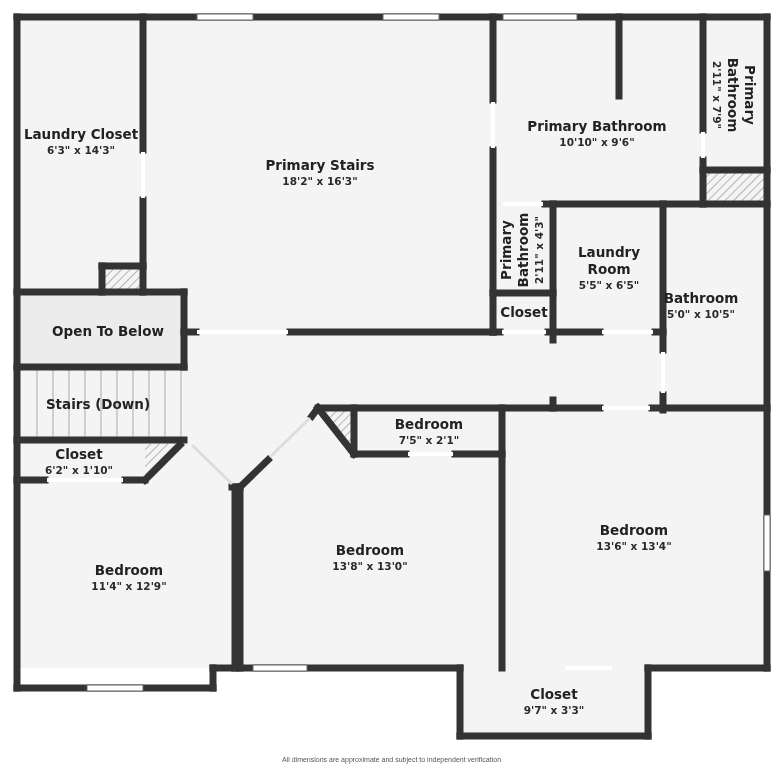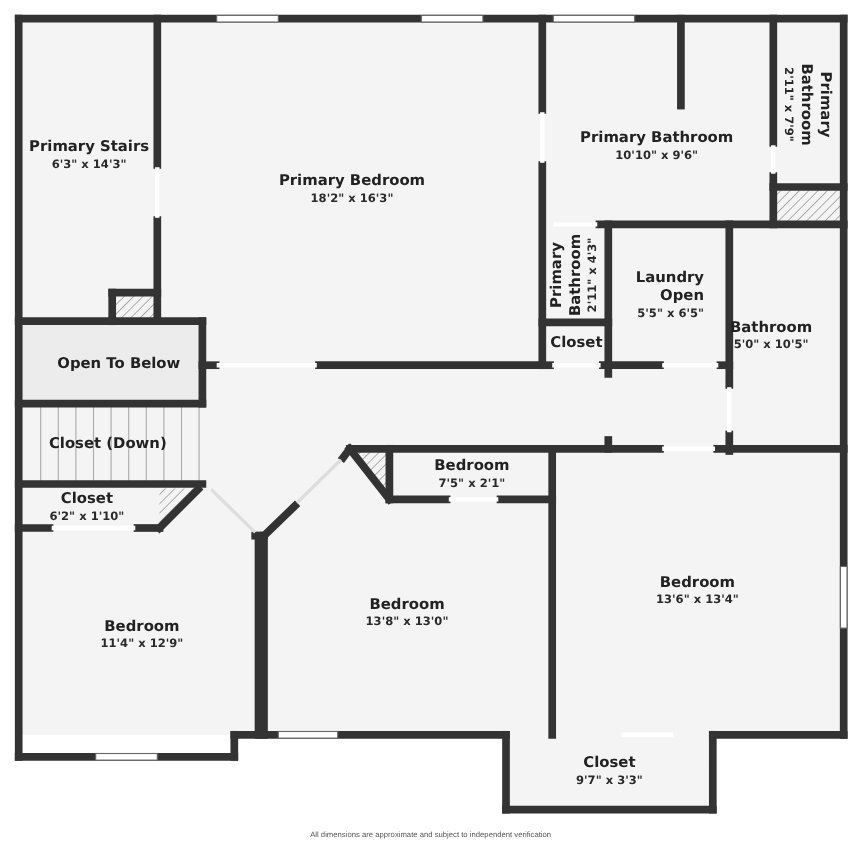--- a/index.html
+++ b/index.html
@@ -140,56 +140,56 @@
     <rect x="197" y="14" width="56" height="6"></rect>
     <rect x="383" y="14" width="56" height="6"></rect>
     <rect x="503" y="14" width="74" height="6"></rect>
     <rect x="764" y="515" width="6" height="56"></rect>
     <rect x="253" y="665" width="54" height="6"></rect>
     <rect x="87" y="685" width="56" height="6"></rect>
   </g>
 </svg>
 
 <div class="lbl" style="left:81px; top:141px;">
+  <span class="n">Laundry Closet</span>
+  <span class="d">6'3" x 14'3"</span>
+</div>
+<div class="lbl" style="left:320px; top:172px;">
   <span class="n">Primary Stairs</span>
-  <span class="d">6'3" x 14'3"</span>
-</div>
-<div class="lbl" style="left:320px; top:172px;">
-  <span class="n">Primary Bedroom</span>
   <span class="d">18'2" x 16'3"</span>
 </div>
 <div class="lbl" style="left:597px; top:133px;">
   <span class="n">Primary Bathroom</span>
   <span class="d">10'10" x 9'6"</span>
 </div>
 <div class="lbl vert" style="left:734px; top:95px;">
   <span class="n" style="white-space:normal; width:80px;">Primary Bathroom</span>
   <span class="d">2'11" x 7'9"</span>
 </div>
 <div class="lbl vert-ccw" style="left:522px; top:250px;">
   <span class="n" style="white-space:normal; width:80px;">Primary Bathroom</span>
   <span class="d">2'11" x 4'3"</span>
 </div>
-<div class="lbl" style="left:609px; top:268px;text-align:right;">
+<div class="lbl" style="left:609px; top:268px;">
   <span class="n">Laundry</span>
-  <span class="n">Open</span>
+  <span class="n">Room</span>
   <span class="d">5'5" x 6'5"</span>
 </div>
 <div class="lbl" style="left:524px; top:312px;">
   <span class="n">Closet</span>
 </div>
 <div class="lbl" style="left:701px; top:305px;">
   <span class="n">Bathroom</span>
   <span class="d">5'0" x 10'5"</span>
 </div>
 <div class="lbl" style="left:108px; top:331px;">
   <span class="n">Open To Below</span>
 </div>
 <div class="lbl" style="left:98px; top:404px;">
-  <span class="n">Closet (Down)</span>
+  <span class="n">Stairs (Down)</span>
 </div>
 <div class="lbl" style="left:79px; top:461px;">
   <span class="n">Closet</span>
   <span class="d">6'2" x 1'10"</span>
 </div>
 <div class="lbl" style="left:129px; top:577px;">
   <span class="n">Bedroom</span>
   <span class="d">11'4" x 12'9"</span>
 </div>
 <div class="lbl" style="left:429px; top:431px;">

